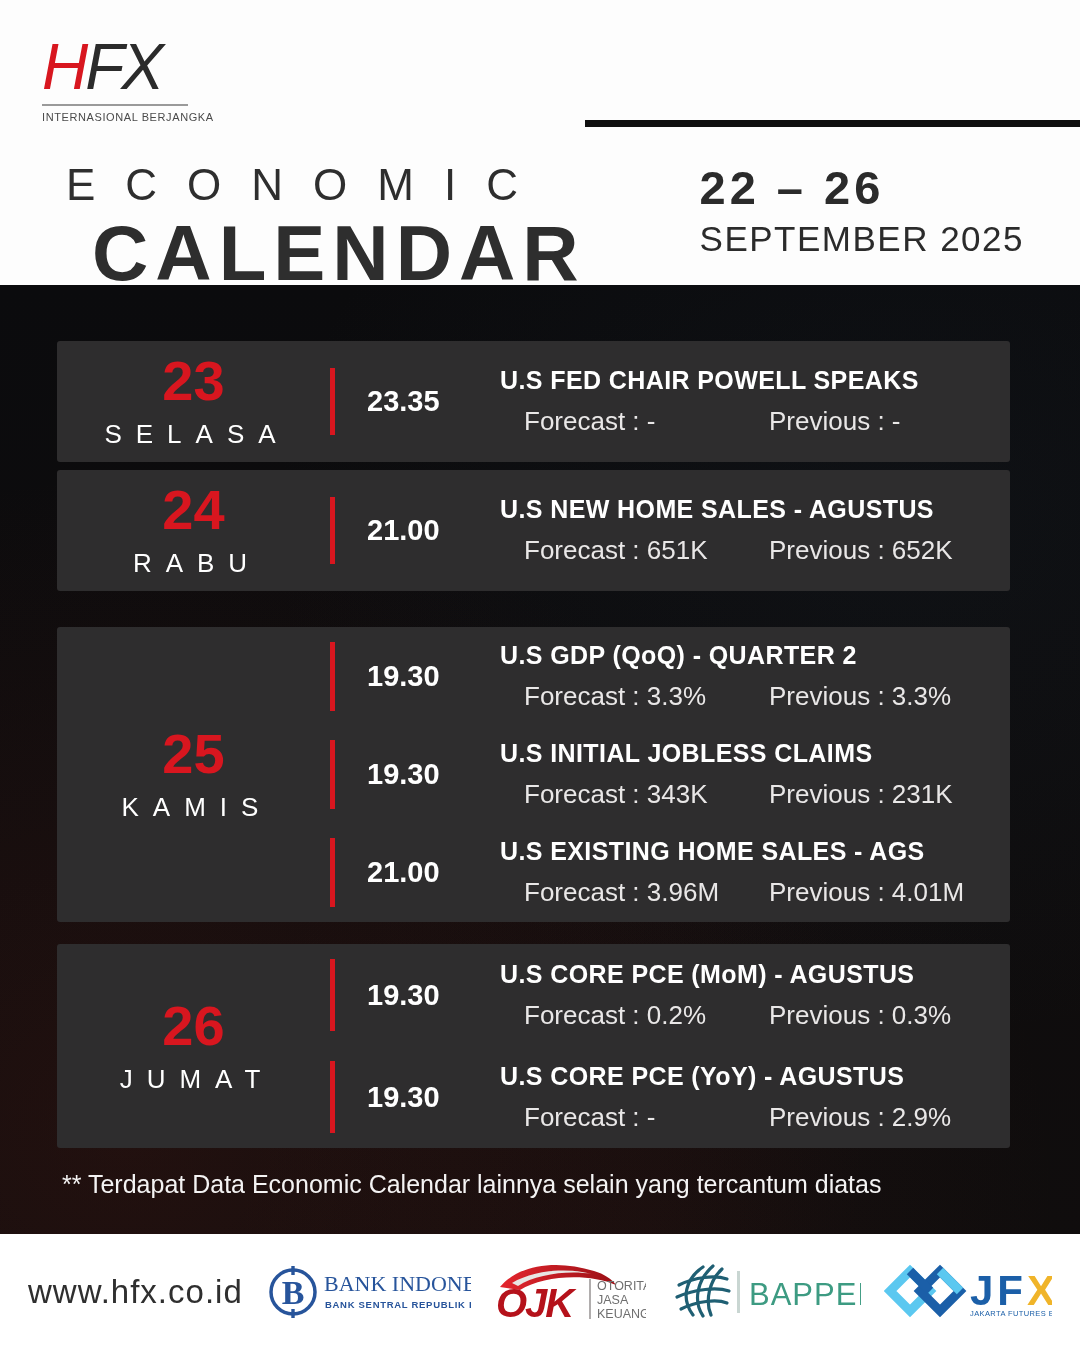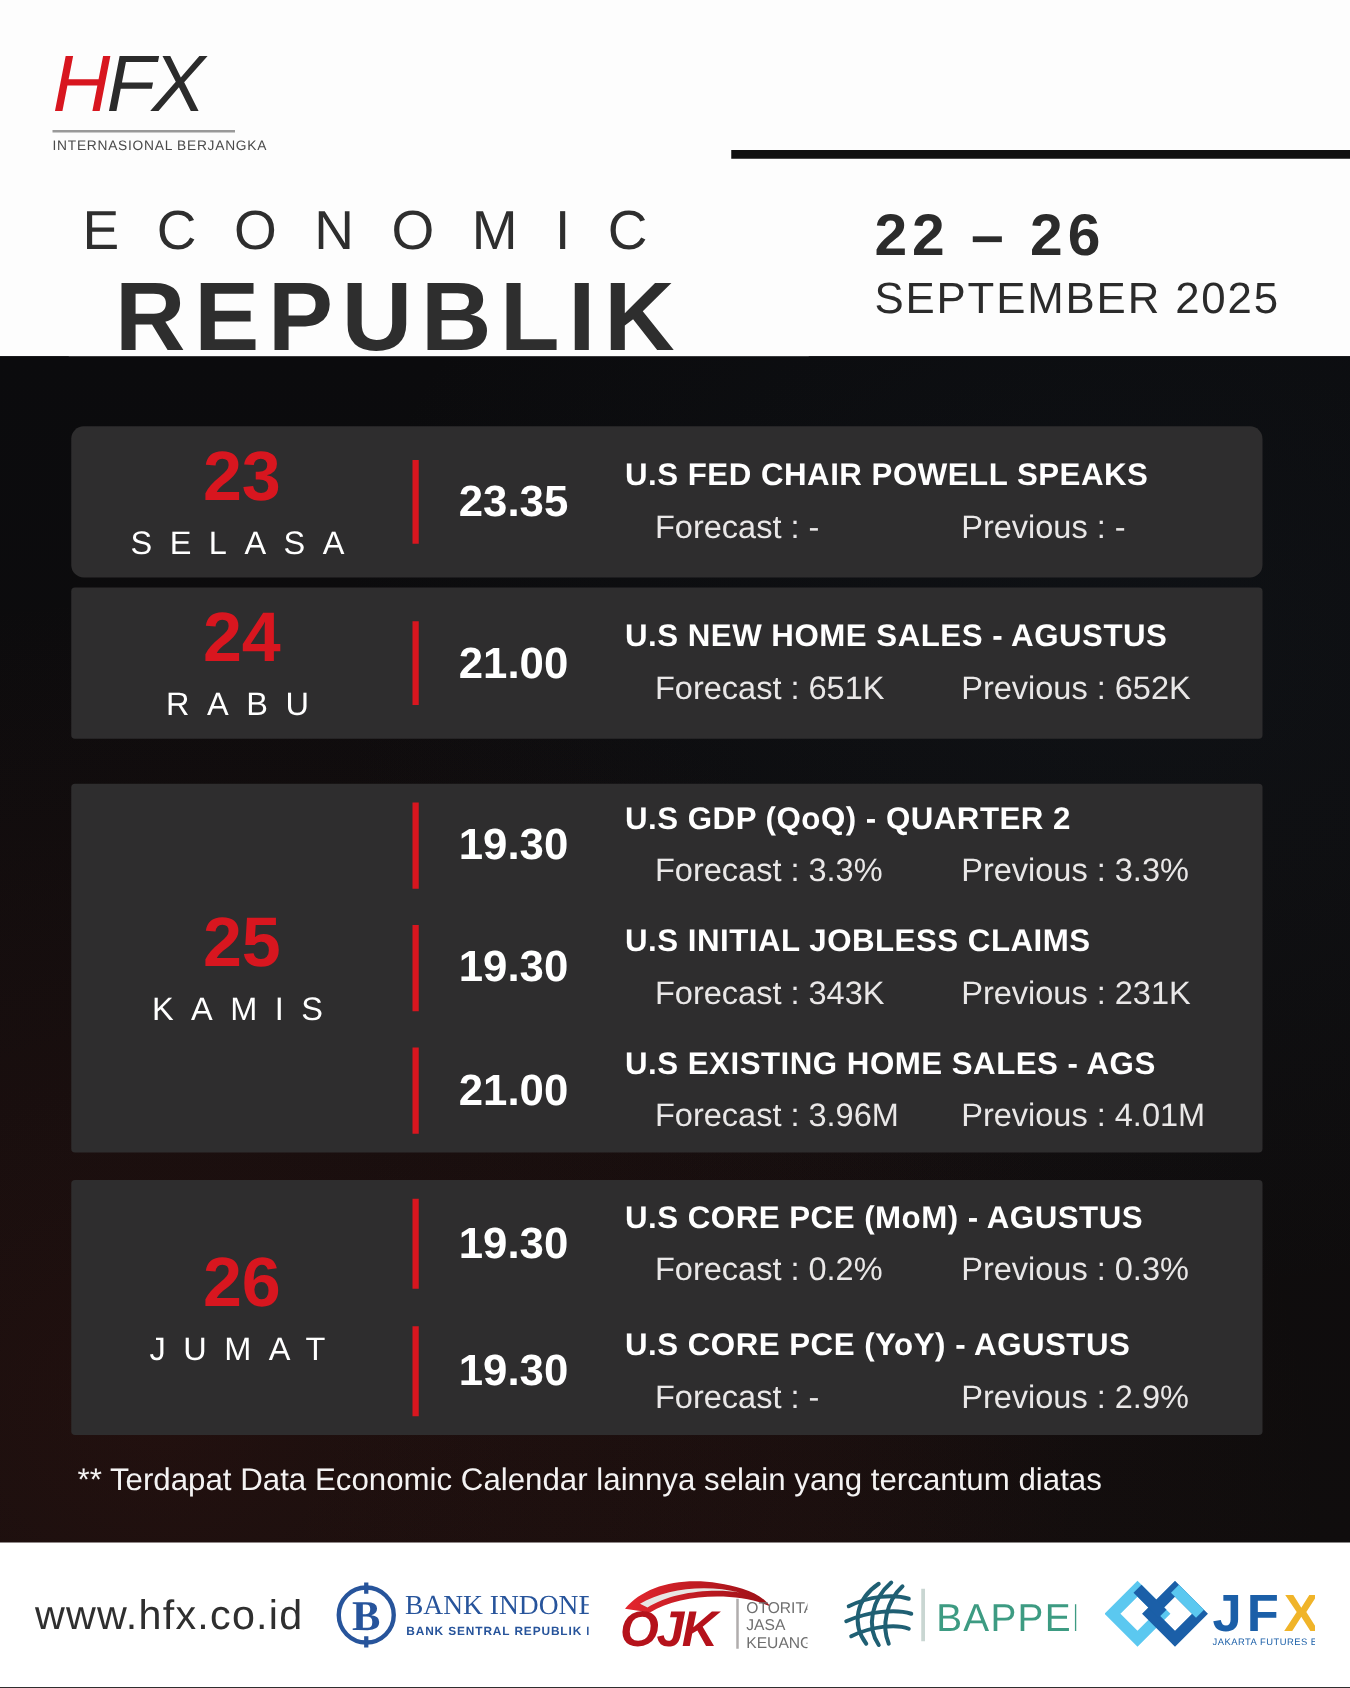--- a/index.html
+++ b/index.html
@@ -25,32 +25,32 @@
   
   .city-bg { position:absolute; top:285px; left:0; right:0; bottom:100px;
     background:
       radial-gradient(ellipse at 12% 88%, rgba(130,35,25,0.16), transparent 55%),
       radial-gradient(ellipse at 85% 25%, rgba(35,60,80,0.12), transparent 50%),
       radial-gradient(ellipse at 60% 100%, rgba(90,30,25,0.10), transparent 45%),
       linear-gradient(#0b0b0d, #100d0d);
   }
   
   .card { position:absolute; left:57px; width:953px; background:#2e2d2e; display:flex; border-radius:3px; }
-  .card-1 { top:341px; height:121px;border-radius:10px; }
+  .card-1 { top:341px; height:121px; }
   .card-2 { top:470px; height:121px; }
   .card-3 { top:627px; height:295px; }
   .card-4 { top:944px; height:204px; }
   .day-col { width:273px; display:flex; flex-direction:column; align-items:center; justify-content:center; flex-shrink:0; }
   .day-num { font-size:56px; font-weight:800; color:#d8161f; line-height:1; }
   .day-name { font-size:26px; color:#ffffff; letter-spacing:14px; text-indent:7px; margin-top:10px; }
   .events-col { flex:1; display:flex; flex-direction:column; }
   .event-row { flex:1; display:flex; align-items:center; }
   .red-line { width:5px; background:#d8161f; height:70%; flex-shrink:0; }
   .card-single .red-line { height:56%; }
-  .time { width:165px; padding-left:32px; font-size:35px; font-weight:700; color:#ffffff; flex-shrink:0; }
+  .time { width:165px; padding-left:32px; font-size:29px; font-weight:700; color:#ffffff; flex-shrink:0; }
   .event-text { flex:1; padding-right:16px; }
   .event-title { font-size:25px; font-weight:700; color:#ffffff; letter-spacing:0.4px; margin-bottom:11px; white-space:nowrap; }
   .event-vals { display:flex; font-size:26px; font-weight:400; color:#e9e7e7;margin-left:24px; }
   .forecast { width:245px; flex-shrink:0; }
   
   .footnotes { position:absolute; left:62px; top:1166px; color:#f4f3f3; font-size:25px; line-height:37px; }
   
   .footer { position:absolute; bottom:0; left:0; width:1080px; height:116px; background:#ffffff;
     display:flex; align-items:center; justify-content:space-between; padding:0 28px; }
   .website { font-size:33px; color:#2f2f2f; font-weight:400; letter-spacing:1px; }
@@ -66,21 +66,21 @@
 
   <div class="hfx-logo">
     <div class="hfx-text"><span class="red">H</span><span>FX</span></div>
     <div class="hfx-underline"></div>
     <div class="hfx-sub">INTERNASIONAL BERJANGKA</div>
   </div>
 
   <div class="top-line"></div>
 
   <div class="title-economic">ECONOMIC</div>
-  <div class="title-calendar">REPUBLIK</div>
+  <div class="title-calendar">CALENDAR</div>
 
   <div class="date-block">
     <div class="date-range">22 – 26</div>
     <div class="date-month">SEPTEMBER 2025</div>
   </div>
 
   <div class="city-bg"></div>
 
   <div class="card card-1 card-single">
     <div class="day-col">

